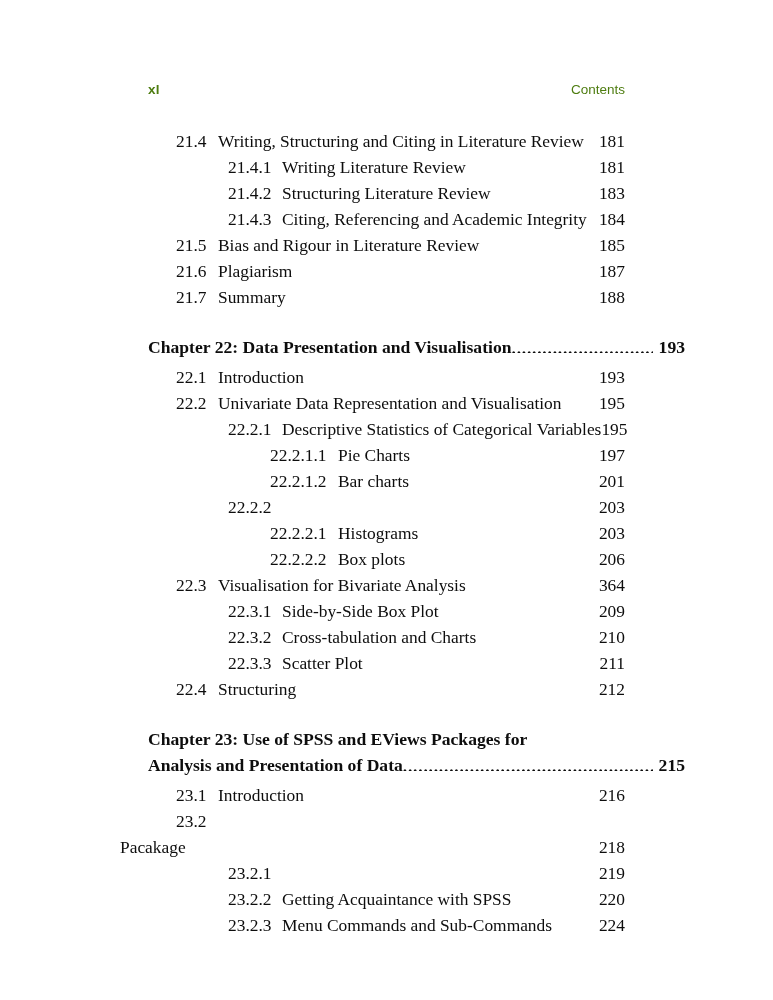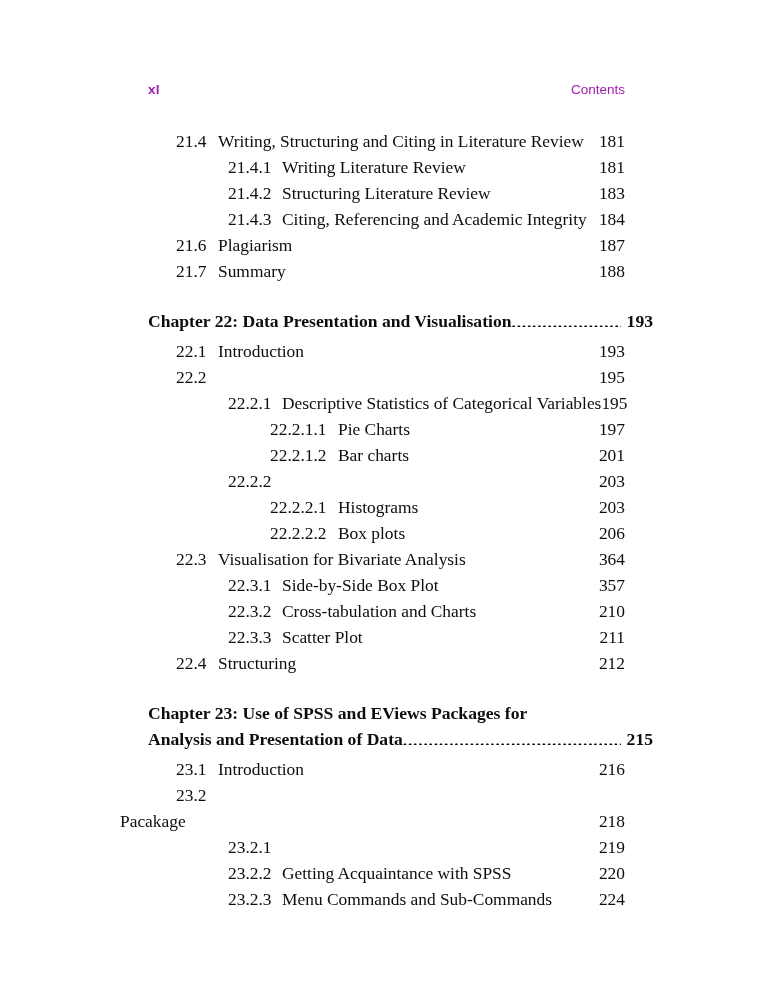--- a/index.html
+++ b/index.html
@@ -27,21 +27,21 @@
     position: absolute;
     left: 148px;
     right: 148px;
     top: 82px;
     height: 20px;
     display: flex;
     align-items: baseline;
     justify-content: space-between;
     font-family: "Liberation Sans", "DejaVu Sans", sans-serif;
     font-size: 13.5px;
-    color: #a21caf;
+    color: #4d7c0f;
   }
   .folio {
     font-weight: bold;
     letter-spacing: 0.2px;
   }
   .head-title {
     font-weight: normal;
   }
 
   
@@ -104,21 +104,21 @@
 
   
   .cont { padding-left: 120px; }
 
   
   .chapter {
     font-weight: bold;
     font-size: 17.6px;
     line-height: 26px;
     padding-left: 148px;
-    padding-right: 120px;
+    padding-right: 88px;
     display: flex;
     align-items: baseline;
     white-space: nowrap;
   }
   .chapter .leader::after {
     font-weight: bold;
     letter-spacing: 0.8px;
   }
   .chapter .gap-before-page { padding-left: 6px; }
   .chapter-line2 {
@@ -157,20 +157,26 @@
         <span class="leader"></span>
         <span class="page-no">183</span>
       </div>
       <div class="entry lvl3">
         <span class="num">21.4.3</span>
         <span class="title">Citing, Referencing and Academic Integrity </span>
         <span class="leader"></span>
         <span class="page-no">184</span>
       </div>
       <div class="entry lvl2">
+        <span class="num">21.5</span>
+        <span class="title">Bias and Rigour in Literature Review</span>
+        <span class="leader"></span>
+        <span class="page-no">185</span>
+      </div>
+      <div class="entry lvl2">
         <span class="num">21.6</span>
         <span class="title">Plagiarism</span>
         <span class="leader"></span>
         <span class="page-no">187</span>
       </div>
       <div class="entry lvl2">
         <span class="num">21.7</span>
         <span class="title">Summary </span>
         <span class="leader"></span>
         <span class="page-no">188</span>
@@ -183,20 +189,21 @@
       </div>
       <div class="sp-chapter-bot"></div>
       <div class="entry lvl2">
         <span class="num">22.1</span>
         <span class="title">Introduction</span>
         <span class="leader"></span>
         <span class="page-no">193</span>
       </div>
       <div class="entry lvl2">
         <span class="num">22.2</span>
+        <span class="title">Univariate Data Representation and Visualisation</span>
         <span class="leader"></span>
         <span class="page-no">195</span>
       </div>
       <div class="entry lvl3">
         <span class="num">22.2.1</span>
         <span class="title">Descriptive Statistics of Categorical Variables</span>
         <span class="leader"></span>
         <span class="page-no">195</span>
       </div>
       <div class="entry lvl4">
@@ -231,21 +238,21 @@
       <div class="entry lvl2">
         <span class="num">22.3</span>
         <span class="title">Visualisation for Bivariate Analysis</span>
         <span class="leader"></span>
         <span class="page-no">364</span>
       </div>
       <div class="entry lvl3">
         <span class="num">22.3.1</span>
         <span class="title">Side-by-Side Box Plot </span>
         <span class="leader"></span>
-        <span class="page-no">357</span>
+        <span class="page-no">209</span>
       </div>
       <div class="entry lvl3">
         <span class="num">22.3.2</span>
         <span class="title">Cross-tabulation and Charts </span>
         <span class="leader"></span>
         <span class="page-no">210</span>
       </div>
       <div class="entry lvl3">
         <span class="num">22.3.3</span>
         <span class="title">Scatter Plot</span>

